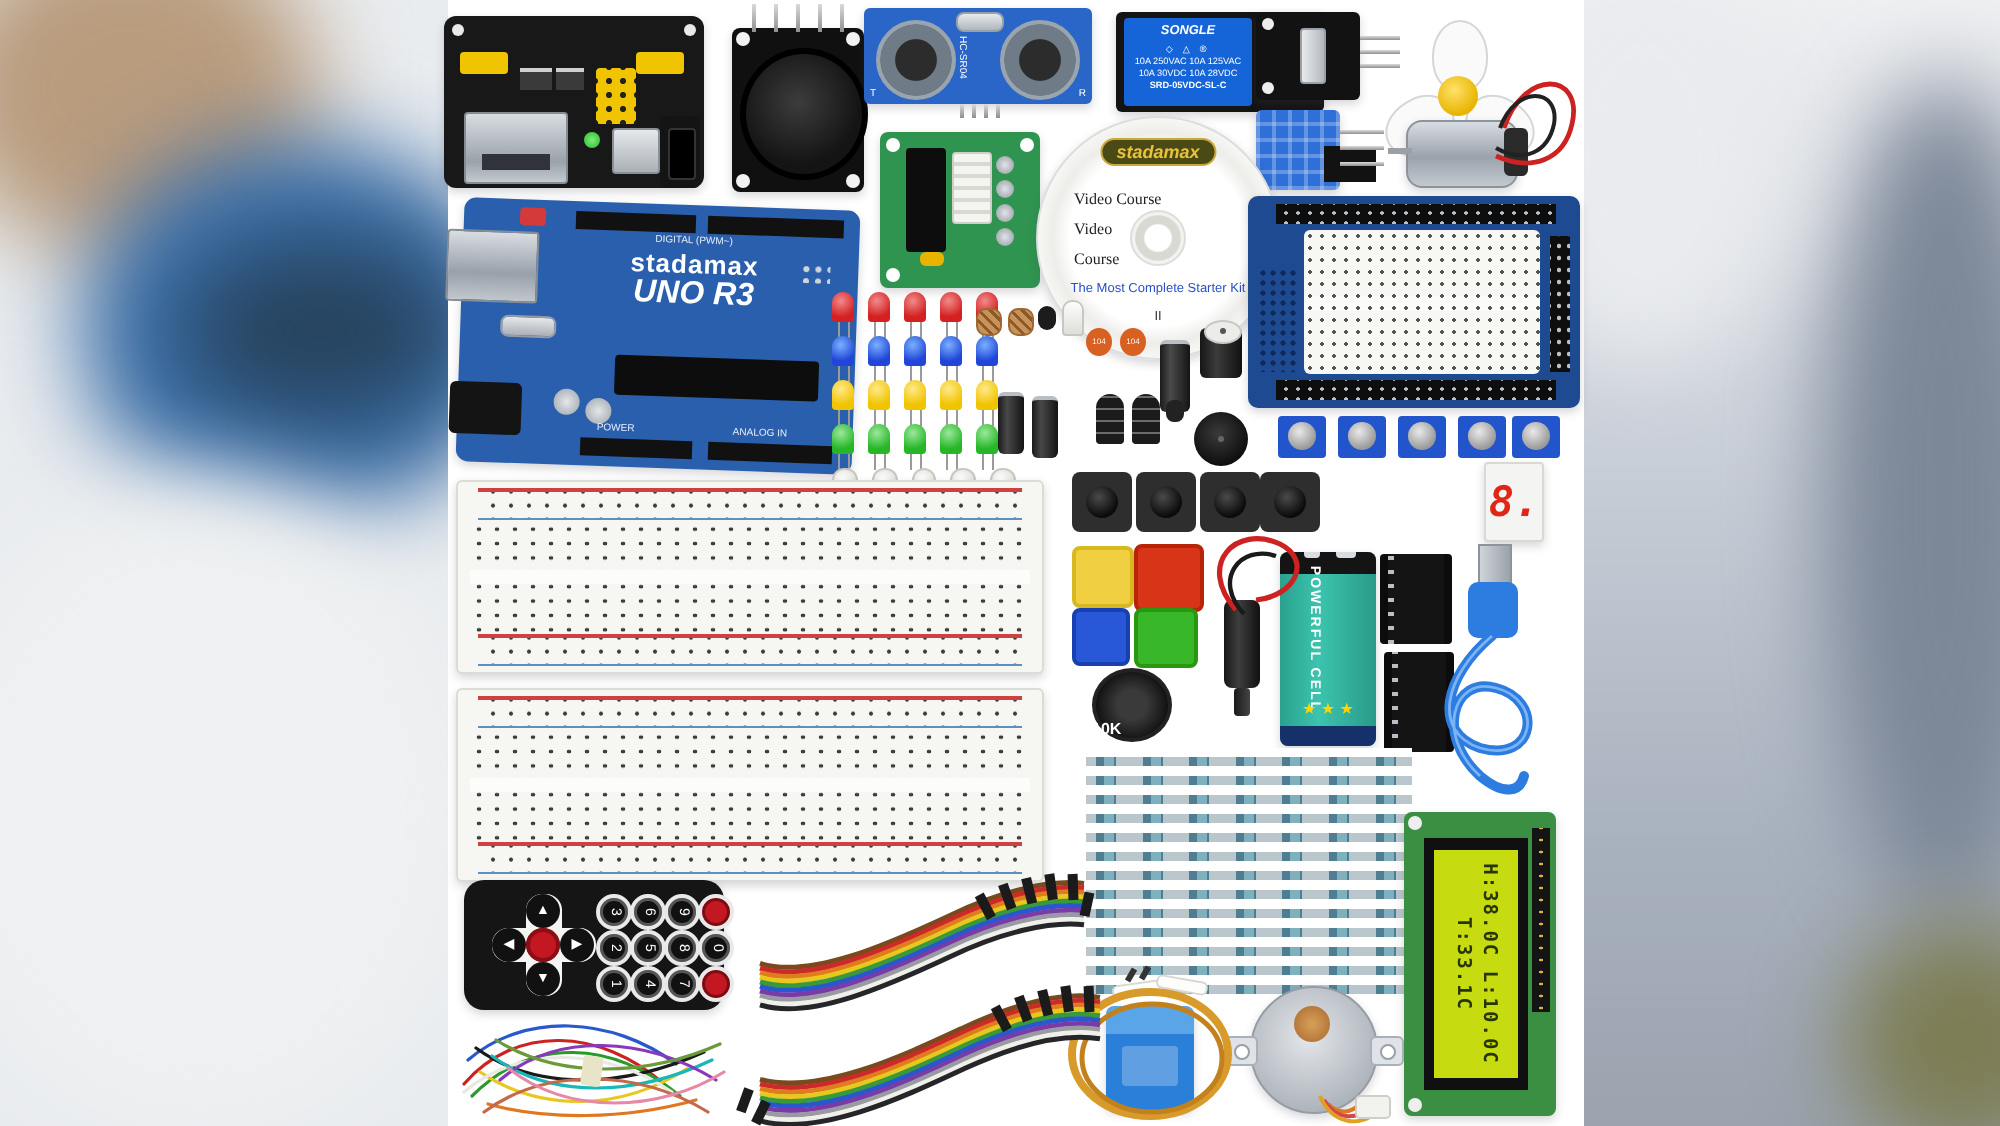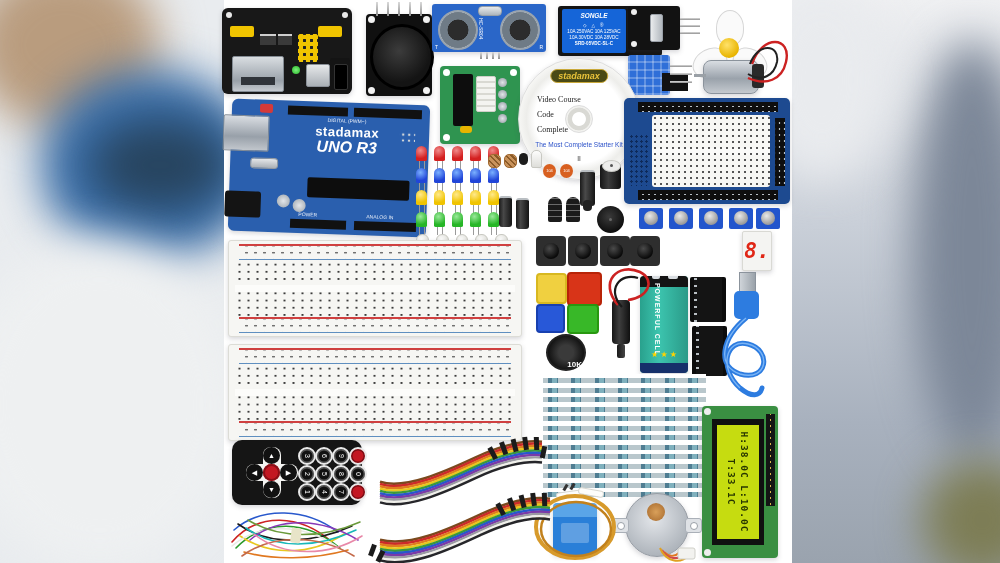--- a/index.html
+++ b/index.html
@@ -109,21 +109,21 @@
   .seg1{left:742px;top:231px;width:28px;height:38px;background:#f4f4f2;border:1px solid #d9d9d4;border-radius:2px;
         color:#e02616;font-family:"DejaVu Sans Mono",monospace;font-weight:bold;font-style:italic;
         font-size:21px;line-height:38px;text-align:center;}
   
   .cap{position:absolute;border-radius:4px;}
   
   .pot{left:546px;top:334px;width:36px;height:38px;}
   .pot .disc{position:absolute;left:0;top:0;width:36px;height:33px;border-radius:50%;
              background:radial-gradient(circle,#3a3a3a 30%,#101010 75%);
              border:2px solid #222;}
-  .pot .lbl{position:absolute;left:0;top:26px;width:36px;text-align:right;color:#fff;
+  .pot .lbl{position:absolute;left:0;top:26px;width:36px;text-align:left;color:#fff;
             font-size:8px;font-weight:bold;}
   
   .bat{left:640px;top:276px;width:48px;height:97px;background:linear-gradient(90deg,#29a18d,#3cc4ae 40%,#2a9a88);
        border-radius:4px;overflow:hidden;}
   .bat .top{position:absolute;left:0;top:0;width:100%;height:11px;background:#141414;}
   .bat .vlabel{position:absolute;left:-28px;top:40px;width:90px;text-align:center;color:#fff;font-weight:bold;
                font-size:7px;letter-spacing:1px;transform:rotate(90deg);}
   .bat .stars{position:absolute;left:0;bottom:14px;width:100%;text-align:center;color:#ffd400;font-size:8px;}
   
   .icchip{position:absolute;background:#141414;border-radius:2px;
@@ -304,22 +304,22 @@
     <div class="abs" style="left:58px;top:12px;width:9px;height:9px;border-radius:50%;background:radial-gradient(circle,#e2e5e8,#8f979f);"></div>
     <div class="abs" style="left:58px;top:24px;width:9px;height:9px;border-radius:50%;background:radial-gradient(circle,#e2e5e8,#8f979f);"></div>
     <div class="abs" style="left:58px;top:36px;width:9px;height:9px;border-radius:50%;background:radial-gradient(circle,#e2e5e8,#8f979f);"></div>
     <div class="abs" style="left:58px;top:48px;width:9px;height:9px;border-radius:50%;background:radial-gradient(circle,#e2e5e8,#8f979f);"></div>
     <div class="abs" style="left:20px;top:60px;width:12px;height:7px;background:#e8b400;border-radius:3px;"></div>
   </div>
 
   <div class="comp cd shadowed">
     <div class="logo">stadamax</div>
     <div class="bl" style="top:36px;">Video Course</div>
-    <div class="bl" style="top:51px;">Code</div>
-    <div class="bl" style="top:66px;">Complete</div>
+    <div class="bl" style="top:51px;">Video</div>
+    <div class="bl" style="top:66px;">Course</div>
     <div class="sub" style="top:82px;">The Most Complete Starter Kit</div>
     <div class="sub" style="top:96px;color:#333;">II</div>
     <div class="hole"></div>
   </div>
 
   <div class="comp shield shadowed">
     <div class="hstrip" style="left:14px;top:4px;width:140px;height:10px;"></div>
     <div class="hstrip" style="left:14px;top:92px;width:140px;height:10px;"></div>
     <div class="hstrip" style="left:151px;top:20px;width:10px;height:68px;background-size:5px 6px;"></div>
     <div class="abs" style="left:5px;top:36px;width:20px;height:52px;background-image:radial-gradient(#0e2a5a 1.2px,transparent 1.4px);background-size:5px 5px;"></div>

